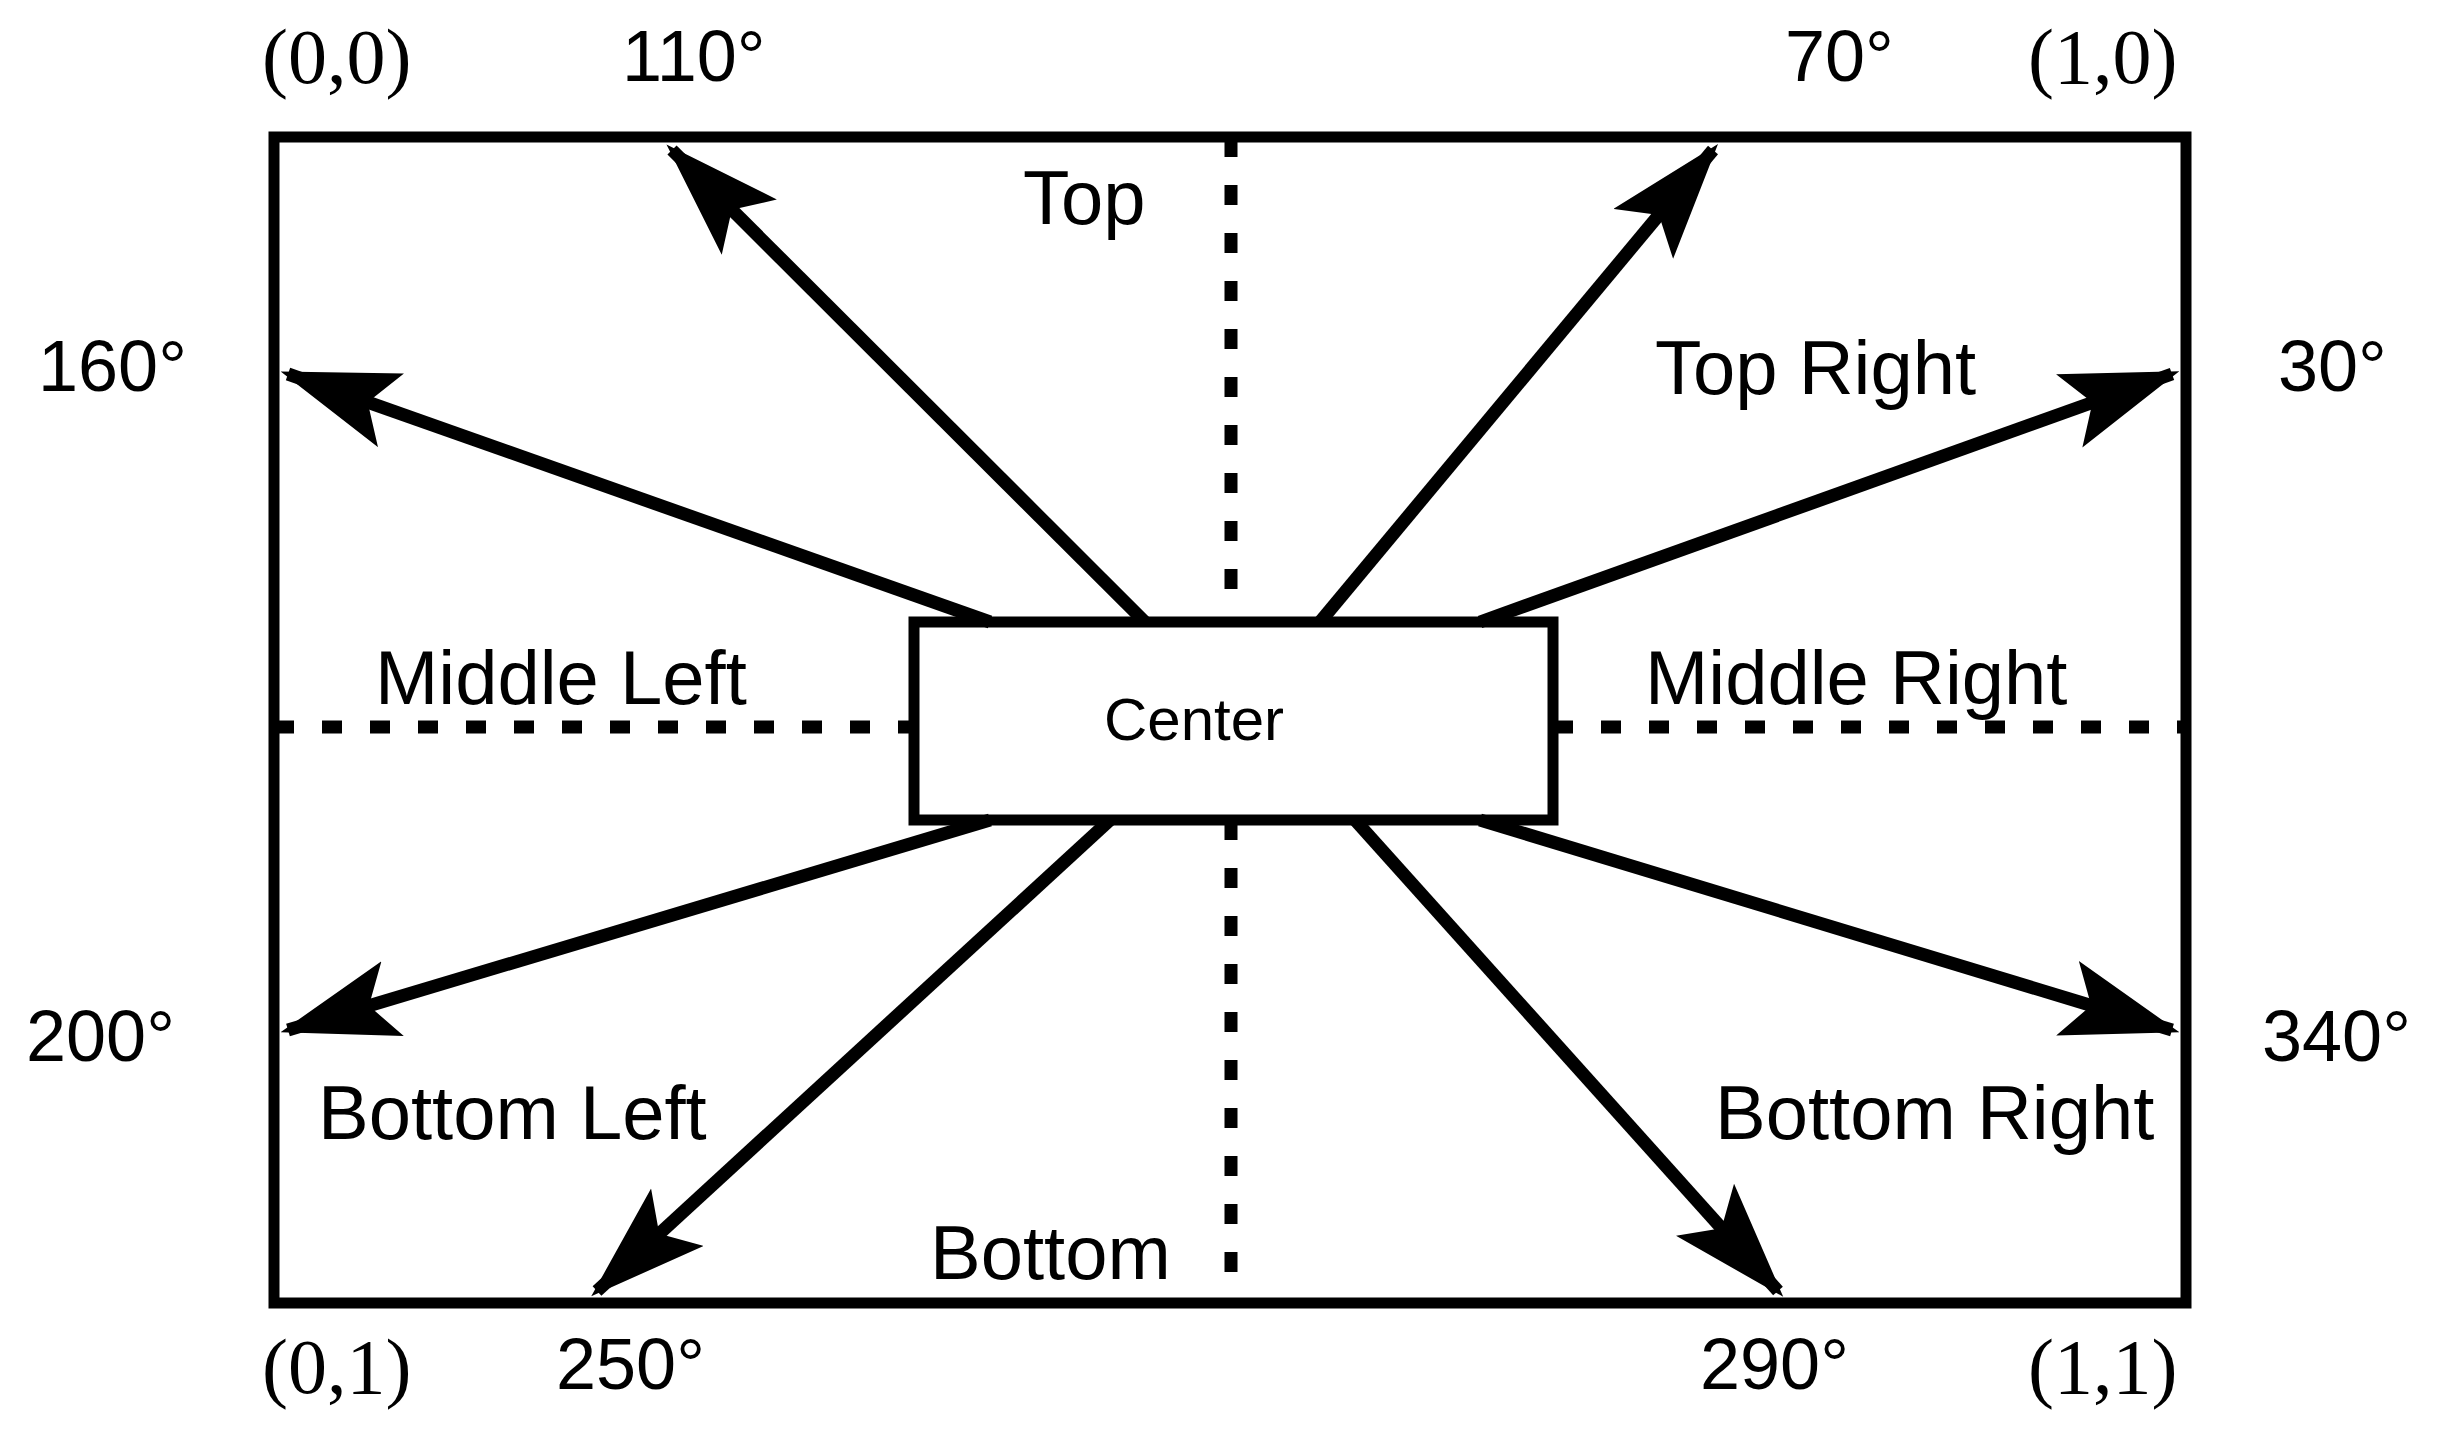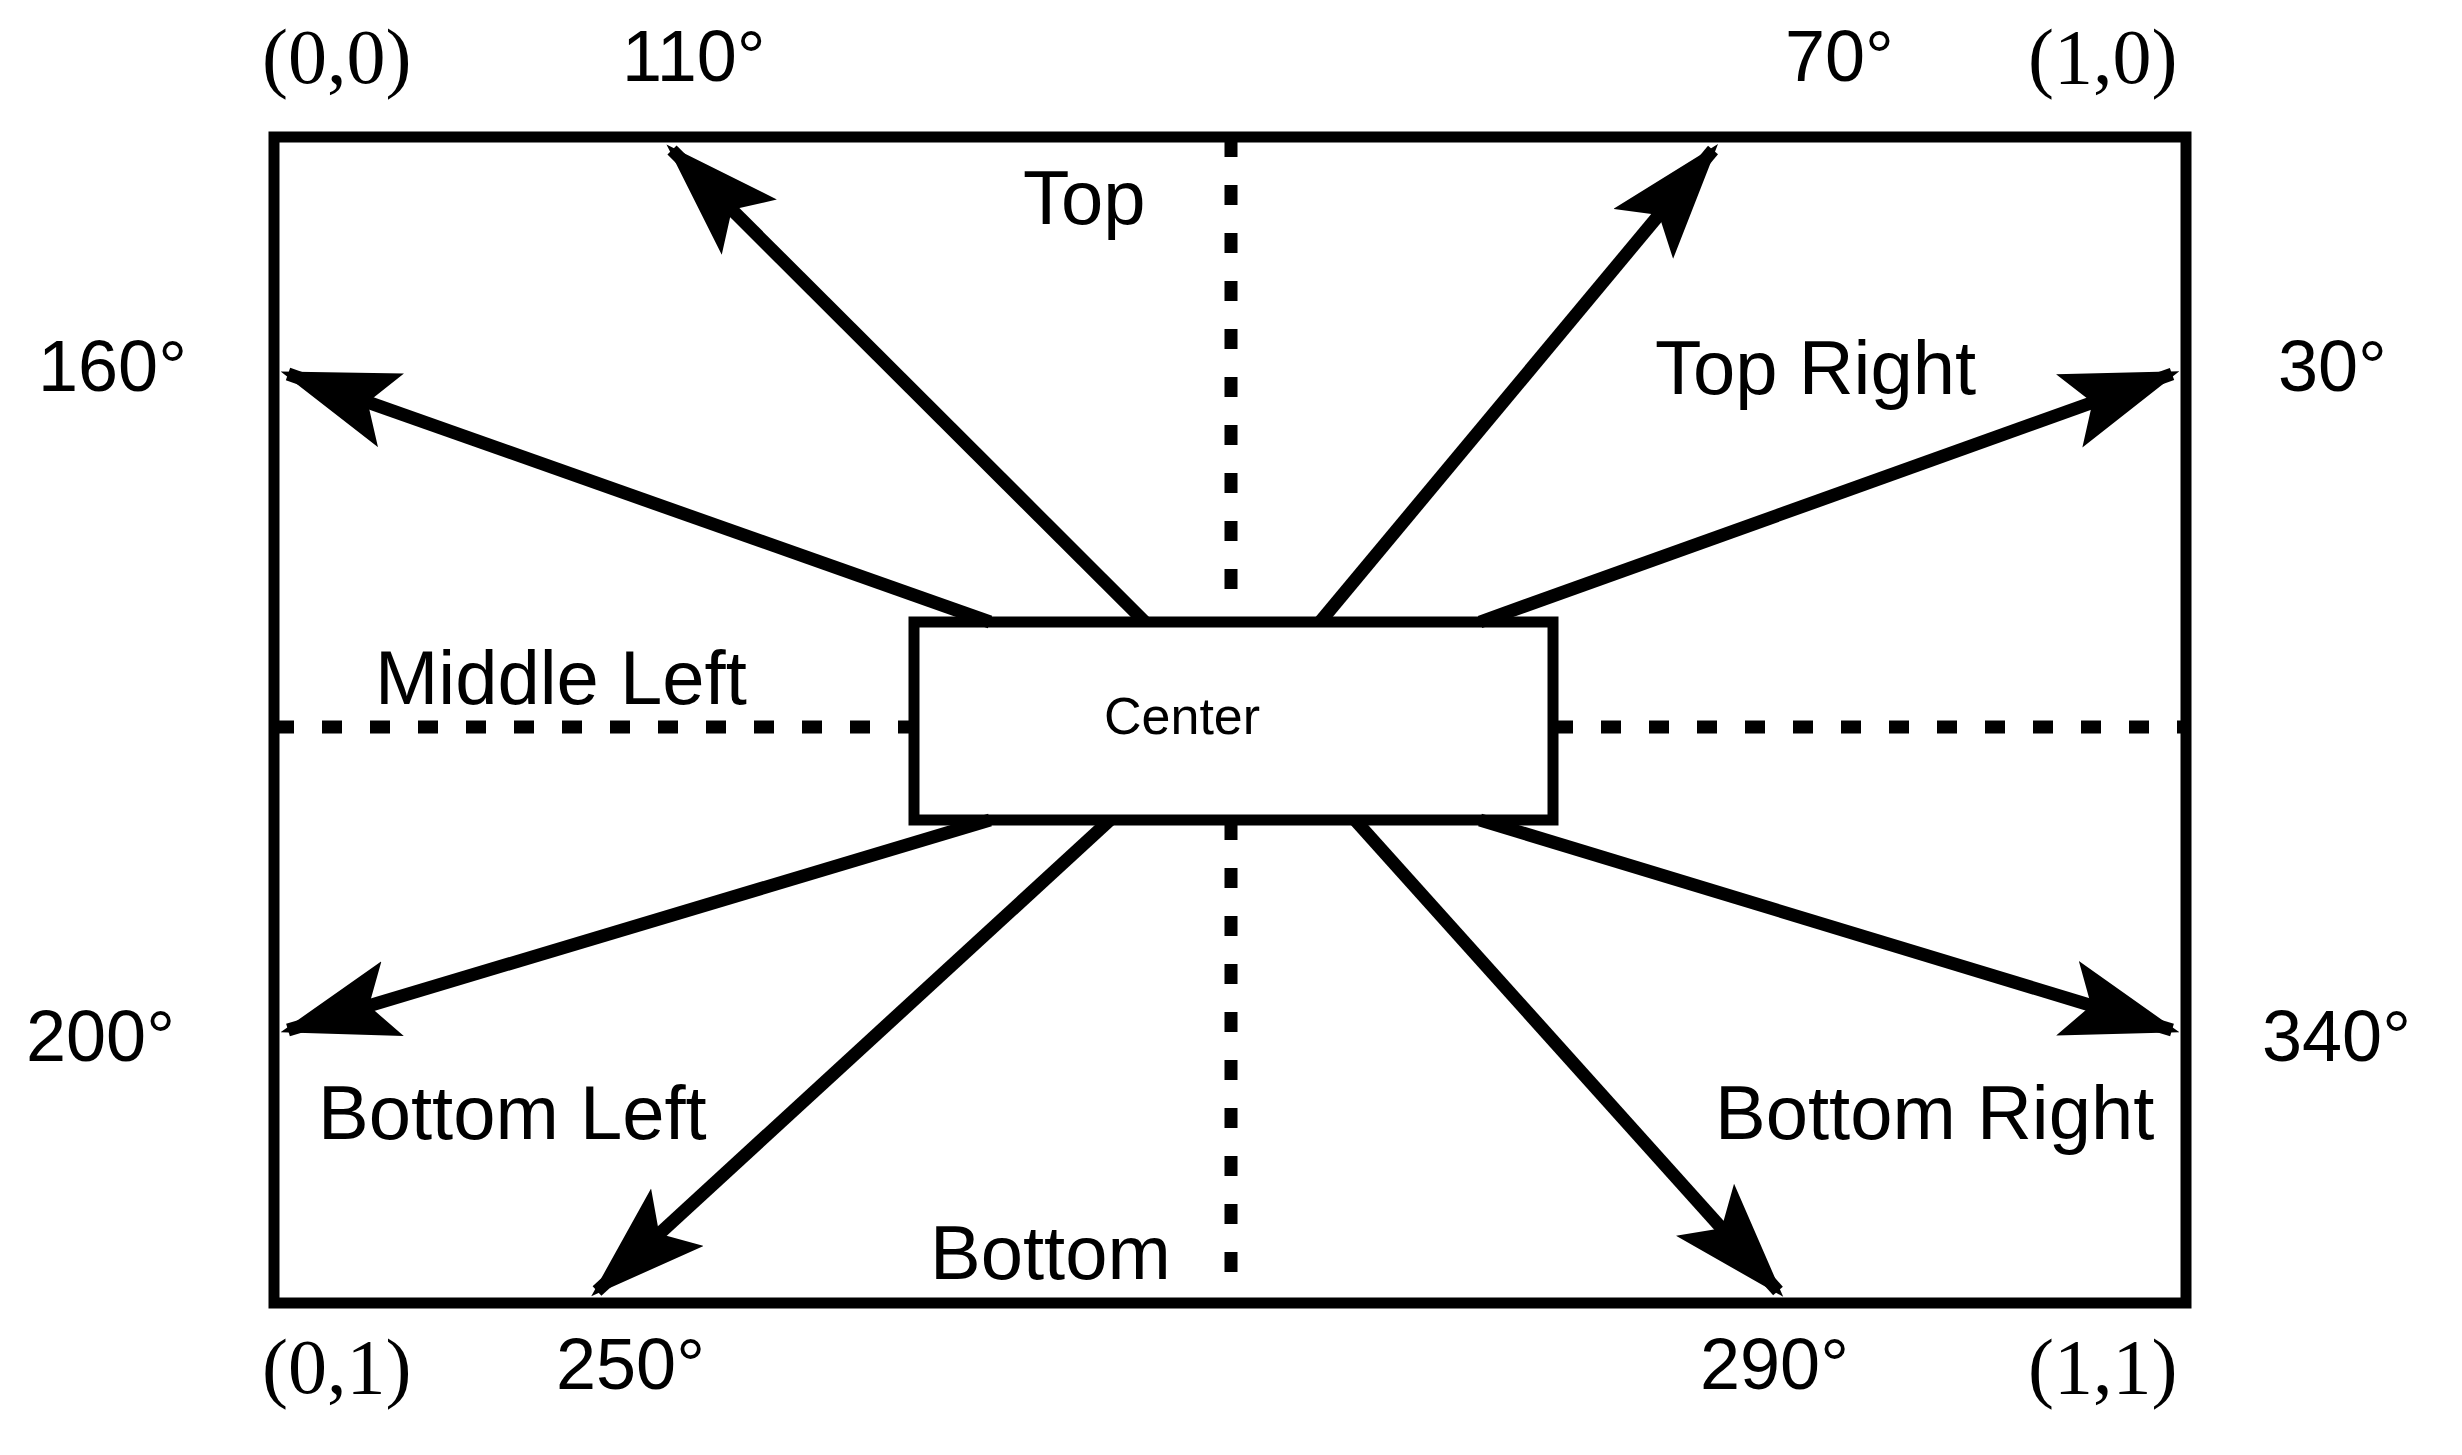--- a/index.html
+++ b/index.html
@@ -33,21 +33,21 @@
     font-family: "Liberation Sans", sans-serif;
     font-size: 72px;
     text-align: center;
   }
   .region {
     font-family: "Liberation Sans", sans-serif;
     font-size: 76px;
   }
   .center-label {
     font-family: "Liberation Sans", sans-serif;
-    font-size: 52px;
+    font-size: 60px;
     text-align: right;
   }
   #frame-svg {
     position: absolute;
     left: 0;
     top: 0;
   }
 </style>
 </head>
 <body>
@@ -115,20 +115,21 @@
 
   <div class="lbl deg" style="left:1700px; top:1328px;">290°</div>
 
   <div class="lbl region" style="left:1023px; top:160px;">Top</div>
 
 
   <div class="lbl region" style="left:1655px; top:330px;">Top Right</div>
 
   <div class="lbl region" style="left:375px; top:640px;">Middle Left</div>
 
+  <div class="lbl region" style="left:1645px; top:640px;">Middle Right</div>
 
   <div class="lbl region" style="left:930px; top:1215px;">Bottom</div>
 
   <div class="lbl region" style="left:318px; top:1075px;">Bottom Left</div>
 
   <div class="lbl region" style="left:1715px; top:1075px;">Bottom Right</div>
 
   <div class="lbl center-label" style="left:1104px; top:690px;">Center</div>
 
 </div>

